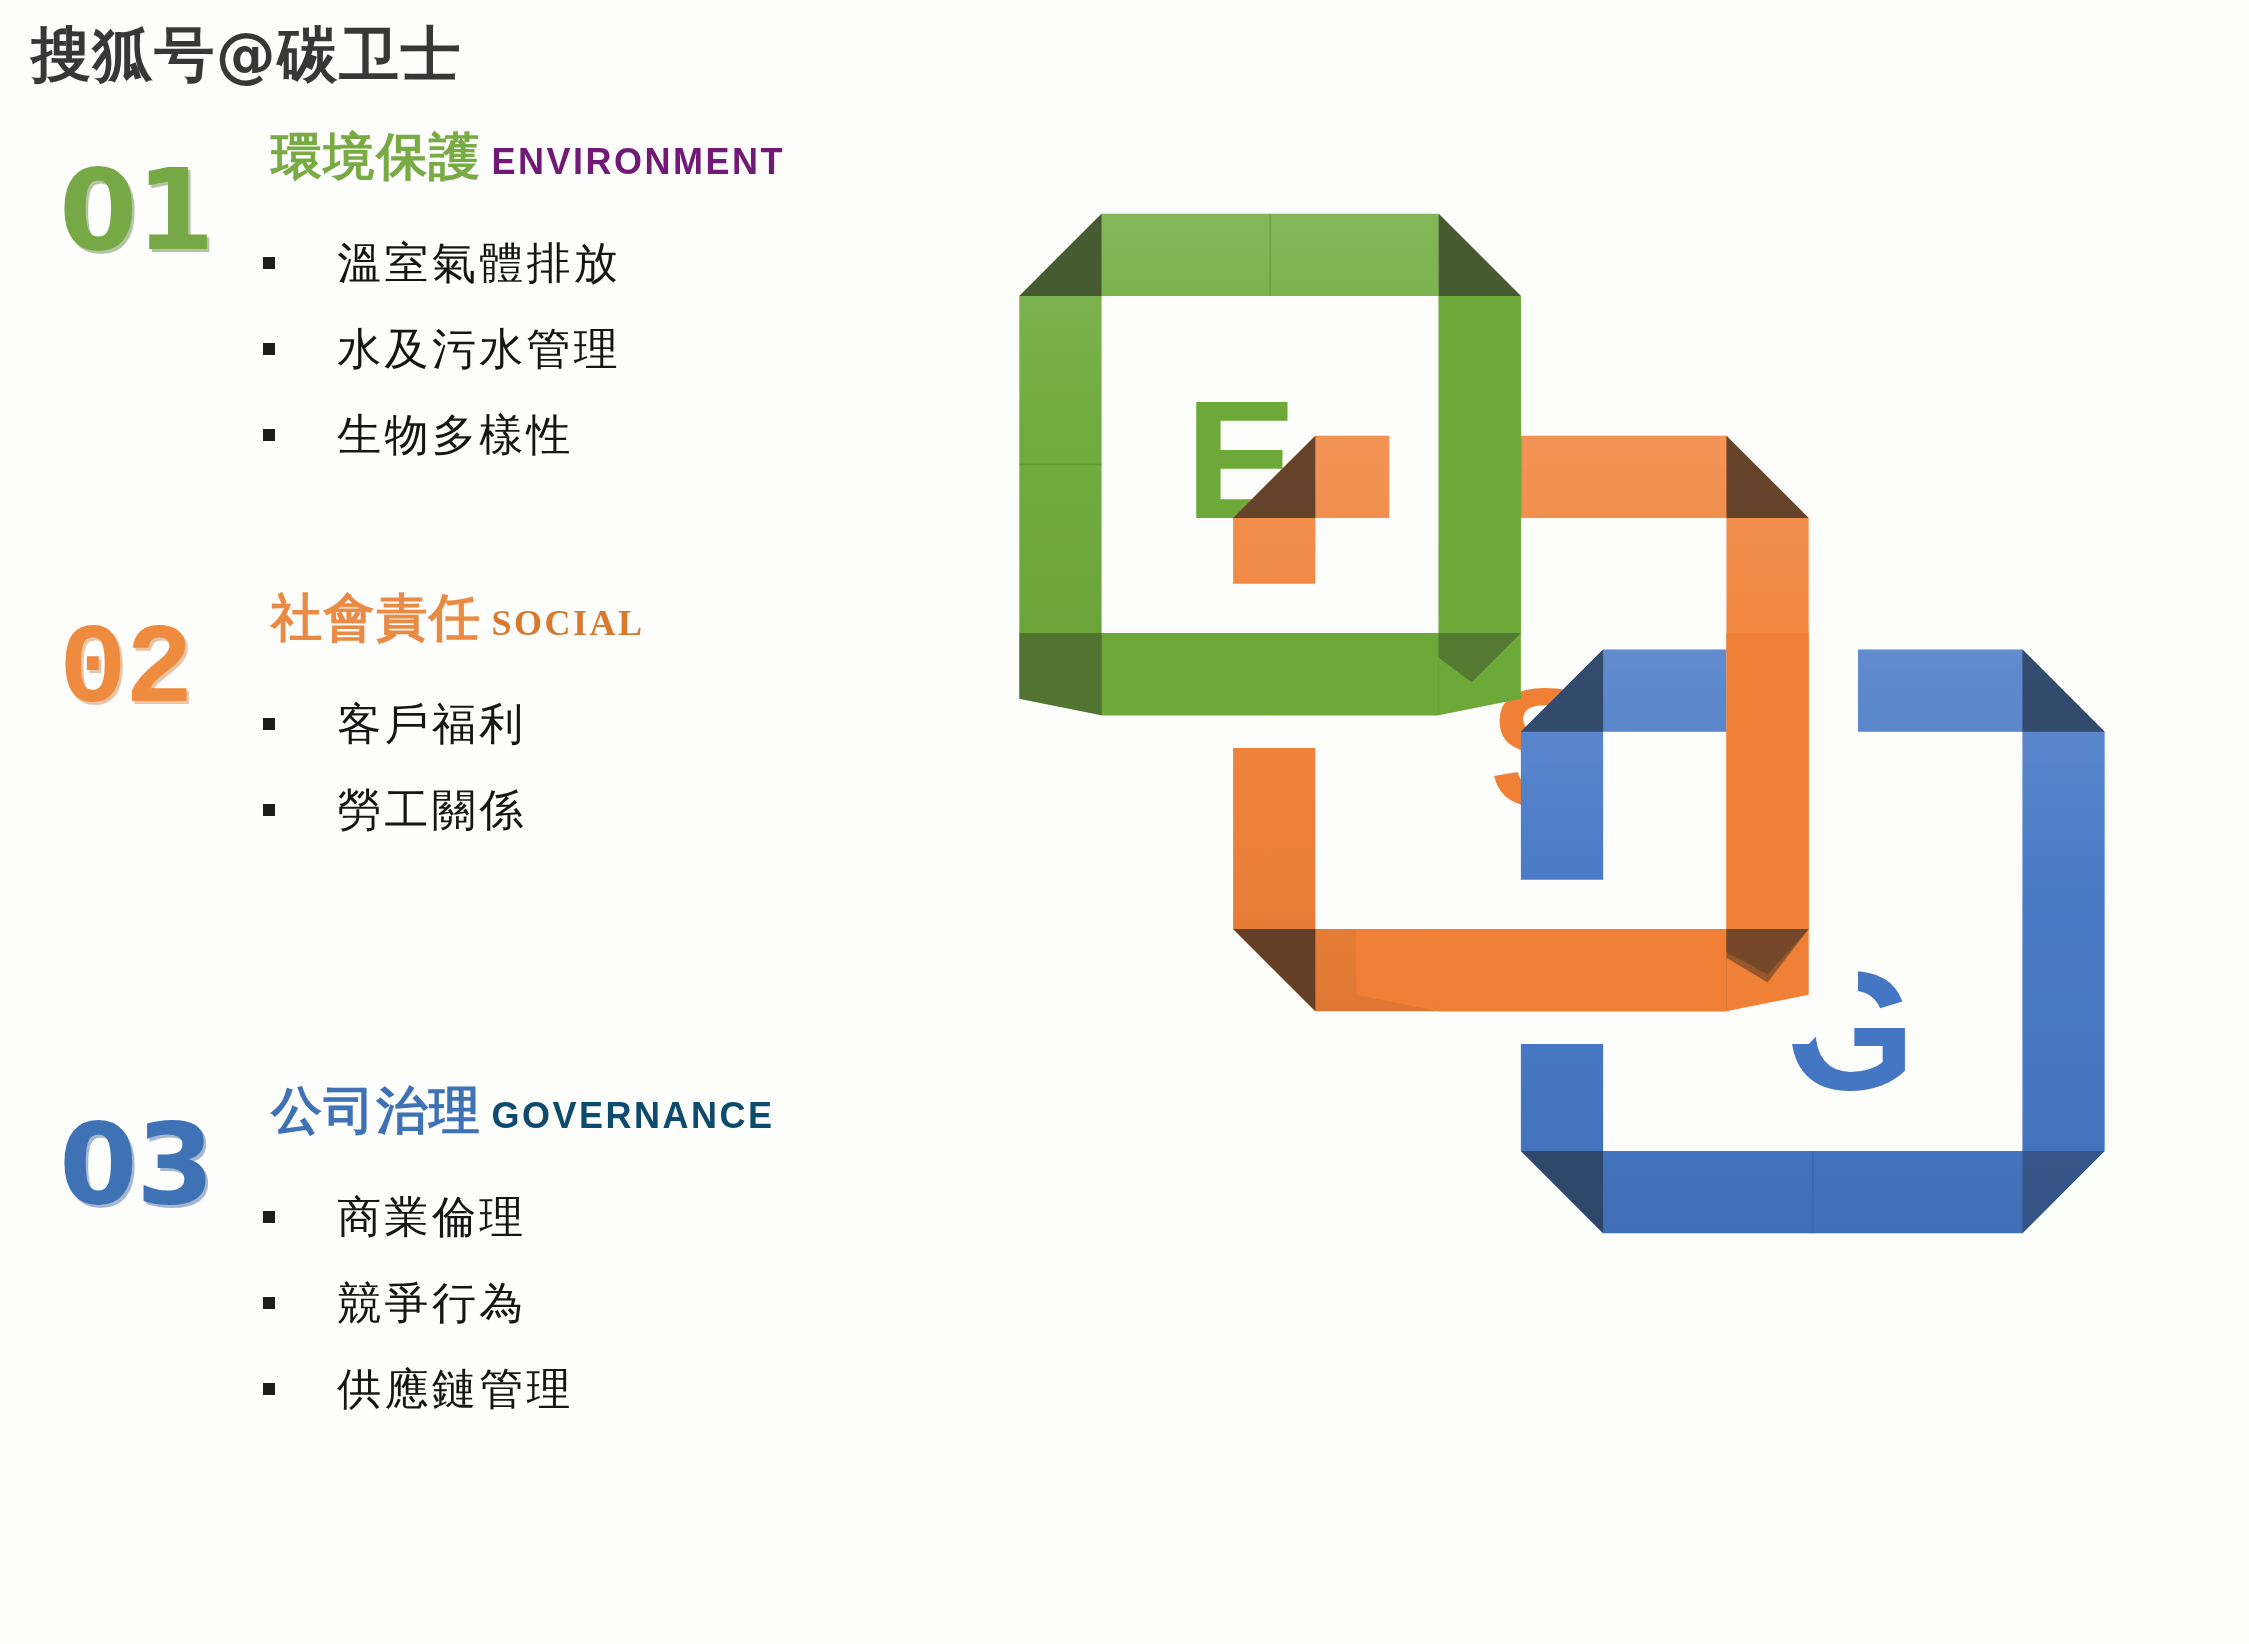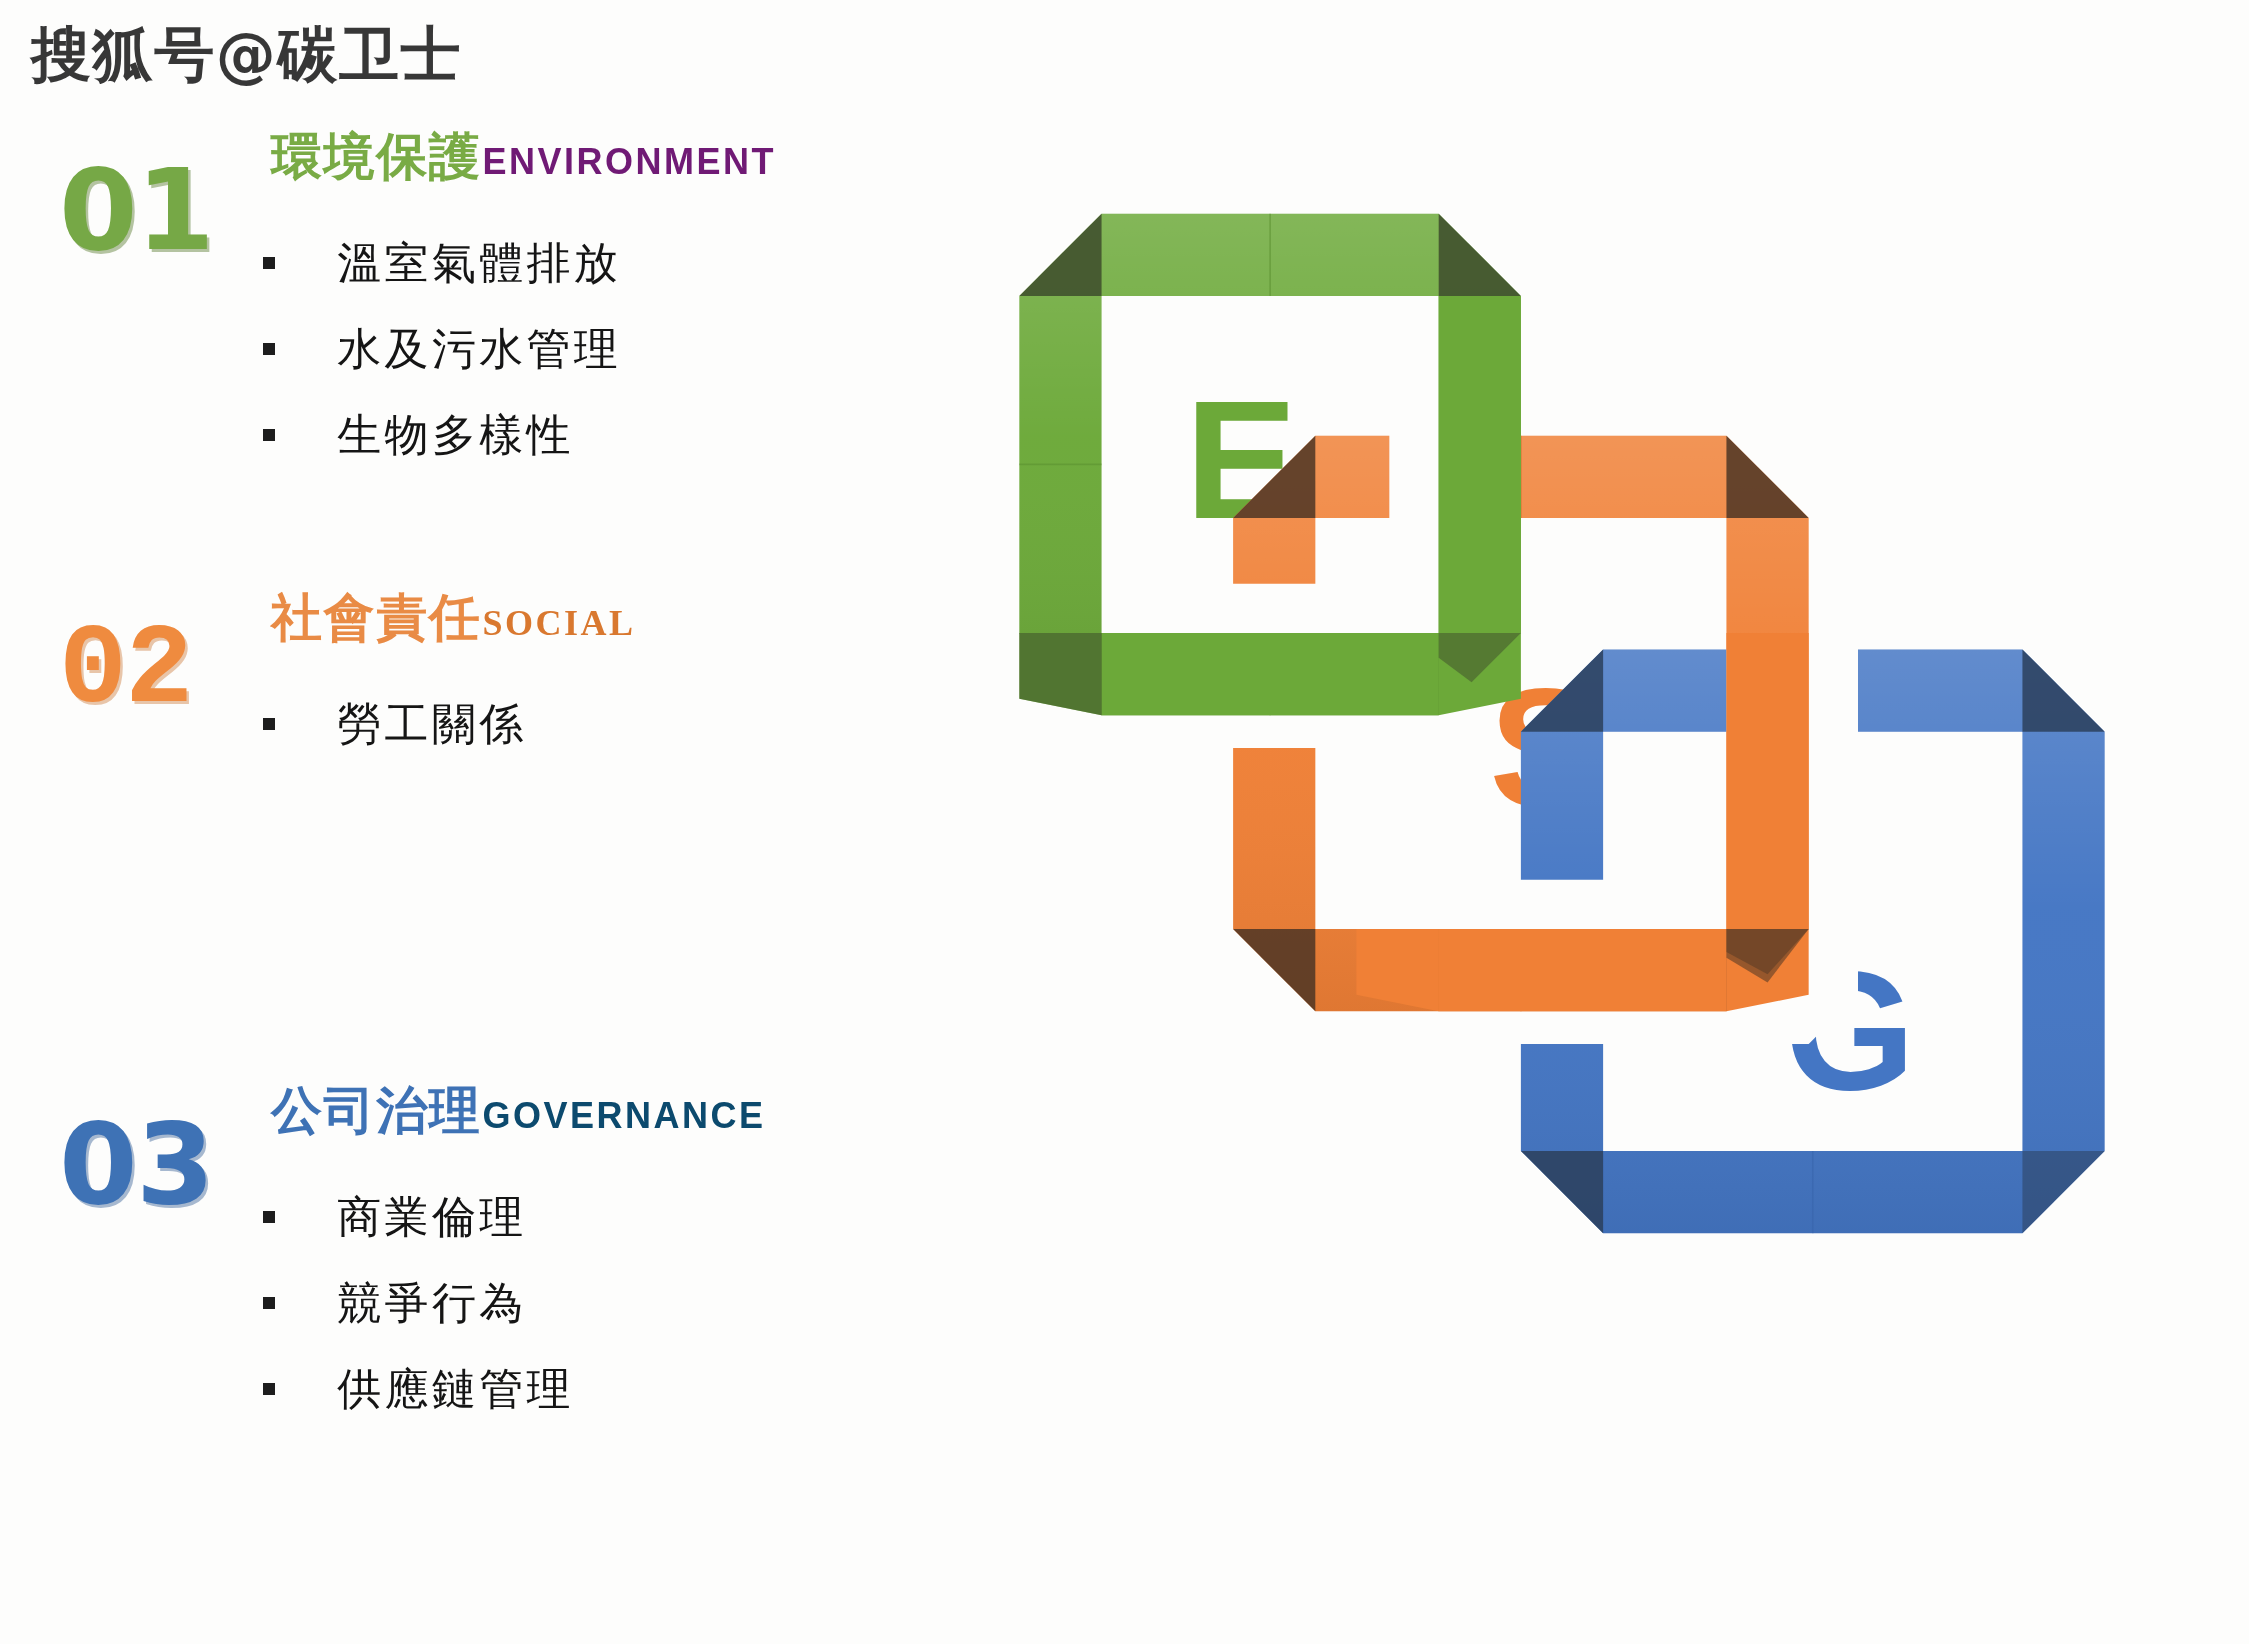--- a/index.html
+++ b/index.html
@@ -62,21 +62,21 @@
   .num-orange{ color: #ef8b3f; text-shadow: 2.5px 2.5px 0 rgba(200,112,45,.40); font-family: Liberation Mono, monospace; }
   .num-blue  { color: #3e72b5; text-shadow: 2.5px 2.5px 0 rgba(45,88,145,.42); }
 
   .section-heading {
     position: absolute;
     left: 271px;
     top: 0px;
     white-space: nowrap;
     display: flex;
     align-items: baseline;
-    gap: 1px;
+    gap: 10px;
   }
   .heading-cn {
     font-size: 51px;
     font-weight: 800;
     letter-spacing: 1.6px;
     font-family: "DejaVu Sans", "Liberation Sans", sans-serif;
   }
   .heading-en {
     font-size: 36px;
     font-weight: 700;
@@ -161,20 +161,24 @@
 
   <div class="section" id="section-social">
     <div class="section-number num-orange">02</div>
 
     <div class="section-heading">
       <span class="heading-cn cn-orange">社會責任</span>
       <span class="heading-en en-orange">SOCIAL</span>
     </div>
 
     <ul class="bullet-list">
+      <li class="bullet-item">
+        <span class="bullet-marker"></span>
+        <span class="bullet-text">客戶福利</span>
+      </li>
       <li class="bullet-item">
         <span class="bullet-marker"></span>
         <span class="bullet-text">勞工關係</span>
       </li>
     </ul>
   </div>
 
   <div class="section" id="section-governance">
     <div class="section-number num-blue">03</div>
 

